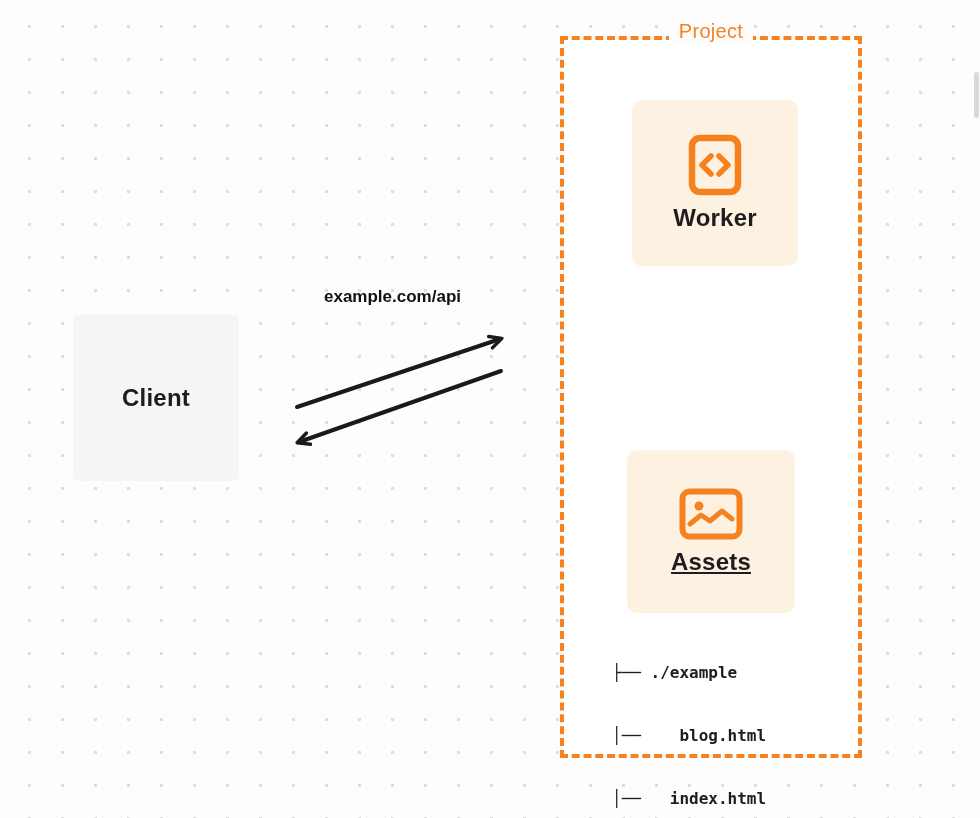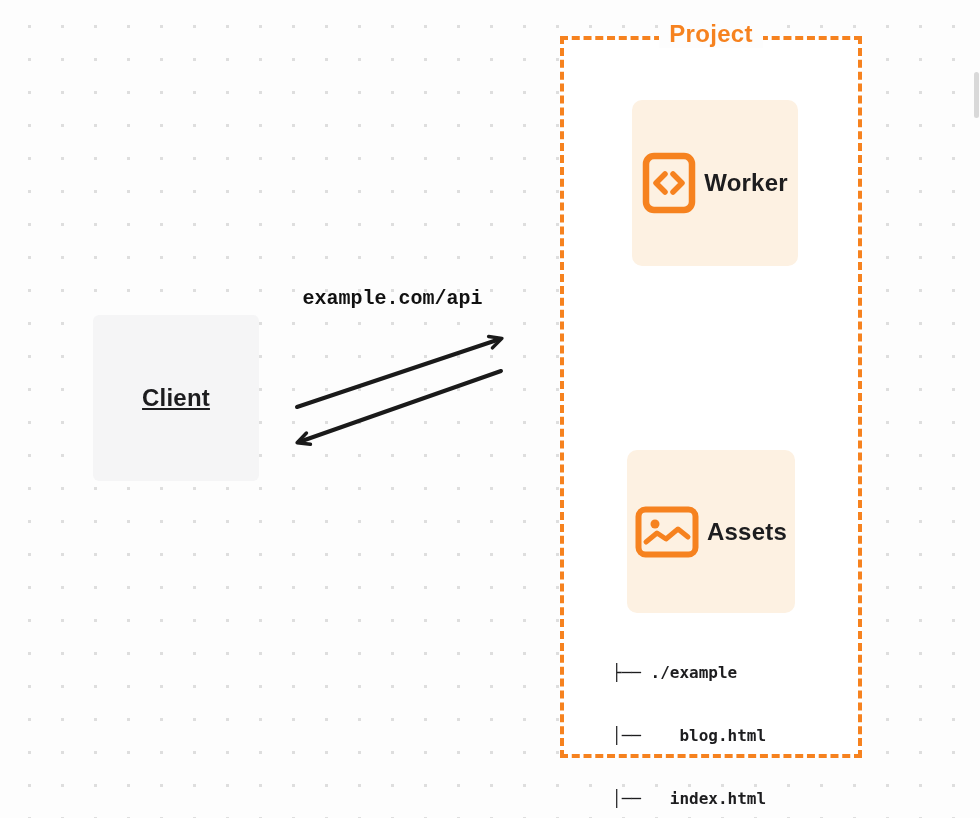--- a/index.html
+++ b/index.html
@@ -13,43 +13,42 @@
     background-image: radial-gradient(circle, #DEDEDE 1.5px, transparent 2px);
     background-size: 33px 33px;
     background-position: 13px 10px;
     font-family: "Liberation Sans", sans-serif;
     color: #1D1D1F;
   }
 
   
   .client-box {
     position: absolute;
-    left: 93px; top: 315px;
+    left: 73px; top: 315px;
     width: 166px; height: 166px;
     background: #F5F5F6;
     border-radius: 6px;
-    display: flex; align-items: center; justify-content: center; text-decoration: underline;
+    display: flex; align-items: center; justify-content: center;
   }
   .node-label {
     font-size: 24px;
     font-weight: 700;
     color: #1D1D1F;
     letter-spacing: 0.2px;
   }
 
   
   .request-label {
     position: absolute;
     left: 300px; top: 287px;
     width: 185px;
     text-align: center;
-    font-size: 20px;
+    font-size: 17px;
     font-weight: 700;
     color: #111111;
-    font-family: Liberation Mono, monospace;
   }
 
   
   .arrows {
     position: absolute;
     left: 0; top: 0;
     width: 980px; height: 818px;
     pointer-events: none;
   }
   .arrows line {
@@ -70,39 +69,39 @@
   .project-label-wrap {
     position: absolute;
     left: 560px; top: 20px;
     width: 302px;
     text-align: center;
   }
   .project-label {
     display: inline-block;
     padding: 0 10px;
     background: #FDFDFD;
-    font-size: 24px;
-    font-weight: 700;
+    font-size: 20px;
+    font-weight: 400;
     color: #F6821F;
     letter-spacing: 0.3px;
   }
 
   
   .card {
     position: absolute;
     display: flex;
-    flex-direction: row;
+    flex-direction: column;
     align-items: center;
     justify-content: center;
     gap: 8px;
     background: #FDF1E2;
     border-radius: 10px;
   }
   .worker-card { left: 632px; top: 100px; width: 166px; height: 166px; }
-  .assets-card { left: 627px; top: 450px; width: 168px; height: 163px; }
+  .assets-card { left: 627px; top: 450px; width: 168px; height: 163px; text-decoration: underline; }
 
   
   .file-tree {
     position: absolute;
     left: 612px; top: 620px;
     font-family: "DejaVu Sans Mono", monospace;
     font-size: 16px;
     font-weight: 700;
     line-height: 21px;
     color: #1D1D1F;

